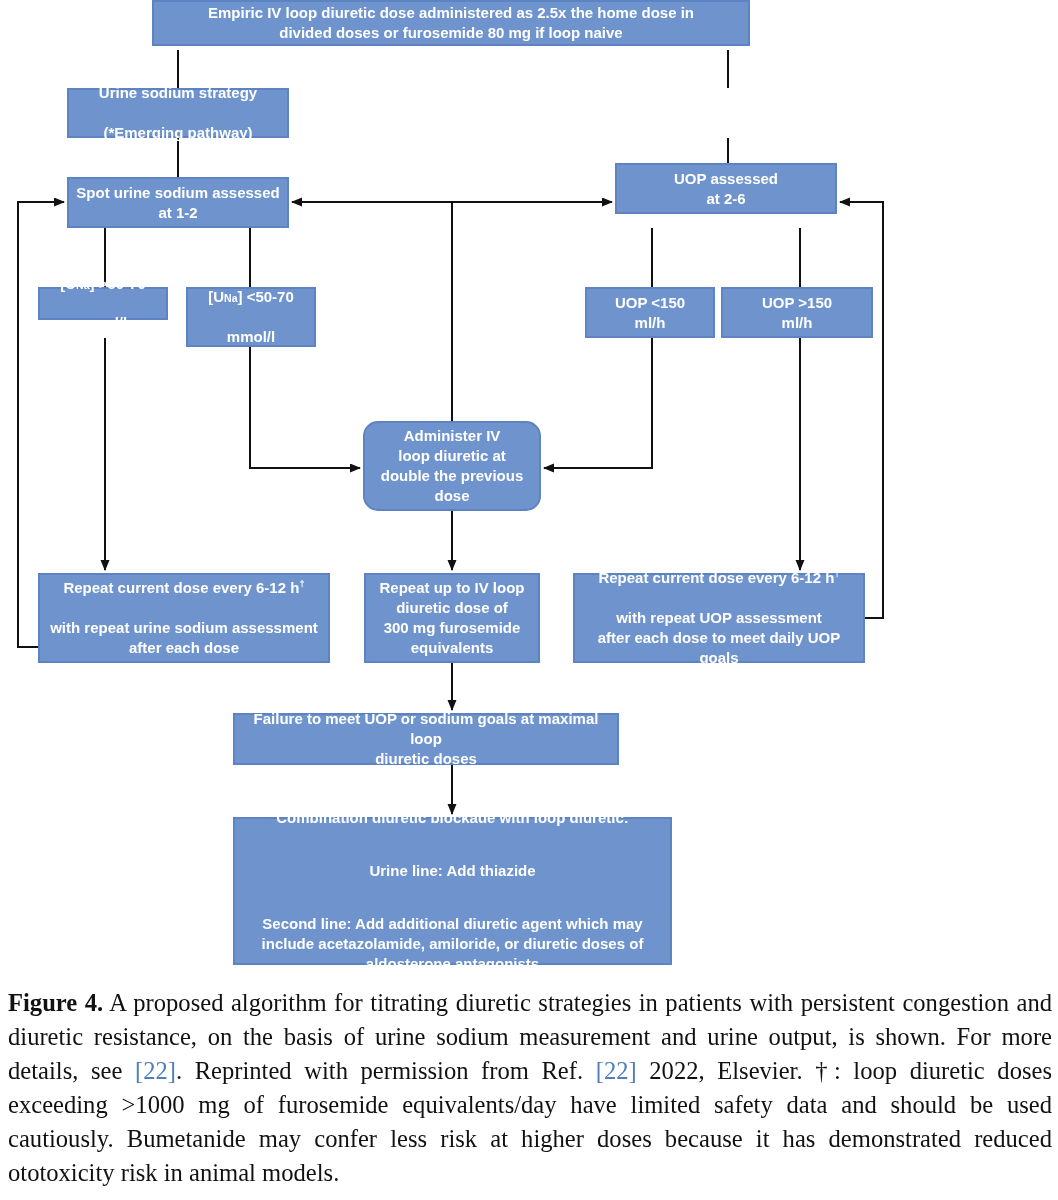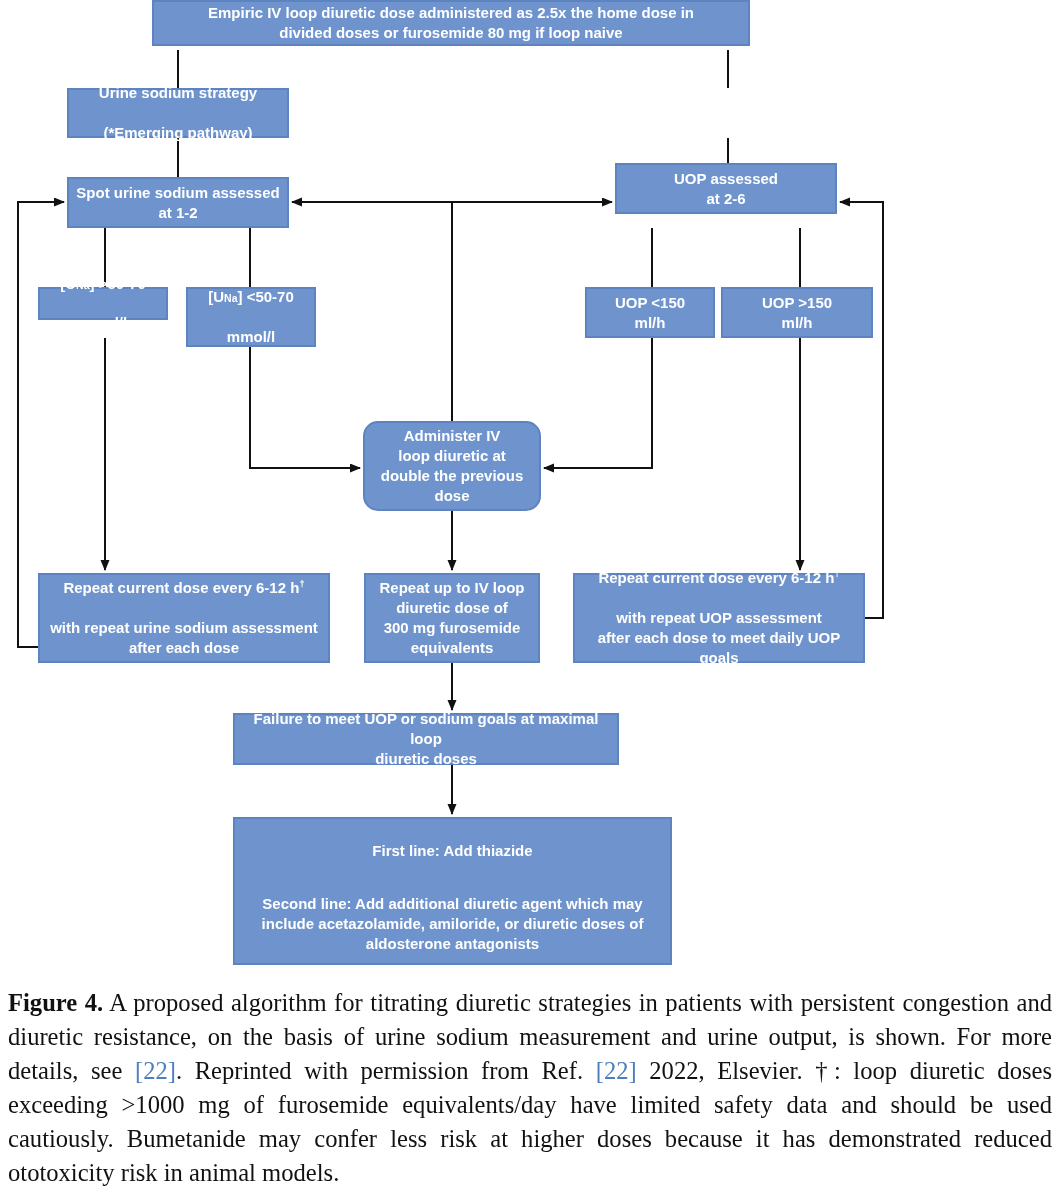--- a/index.html
+++ b/index.html
@@ -121,21 +121,22 @@
 after each dose to meet daily UOP
 goals</div>
     </div>
   </div>
 
   <div class="box" style="left:233px; top:713px; width:386px; height:52px;">Failure to meet UOP or sodium goals at maximal loop
 diuretic doses</div>
 
   <div class="box combo" style="left:233px; top:817px; width:439px; height:148px;">
     <div>
-      <div class="gap">First line: Add thiazide</div>
+      <div>Combination diuretic blockade with loop diuretic:</div>
+      <div class="gap">Urine line: Add thiazide</div>
       <div class="gap">Second line: Add additional diuretic agent which may
 include acetazolamide, amiloride, or diuretic doses of
 aldosterone antagonists</div>
     </div>
   </div>
 
   <p class="caption"><b>Figure 4.</b><span> A proposed algorithm for titrating diuretic strategies in patients with persistent congestion and diuretic resistance, on the basis of urine sodium measurement and urine output, is shown. For more details, see </span><span class="ref">[22]</span><span>. Reprinted with permission from Ref. </span><span class="ref">[22]</span><span> 2022, Elsevier. †: loop diuretic doses exceeding &gt;1000 mg of furosemide equivalents/day have limited safety data and should be used cautiously. Bumetanide may confer less risk at higher doses because it has demonstrated reduced ototoxicity risk in animal models.</span></p>
 
 </div>
 

